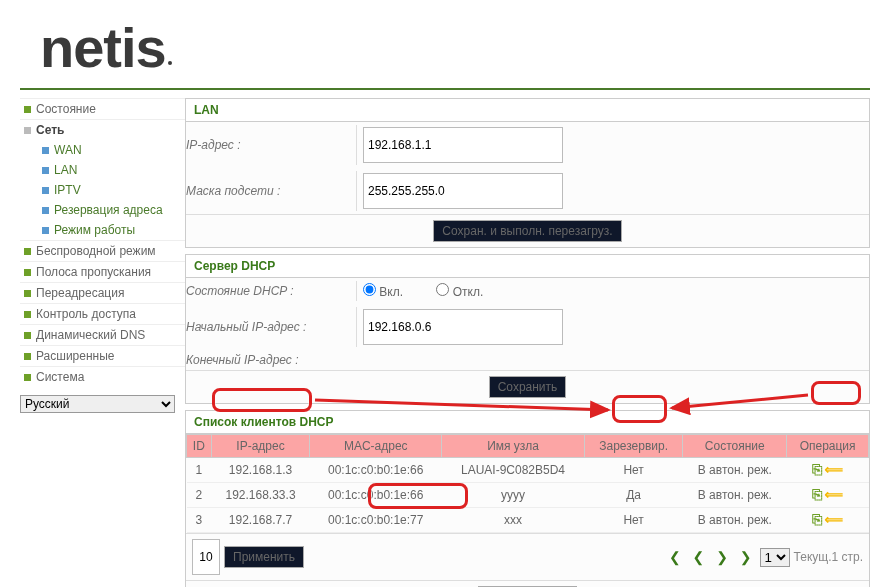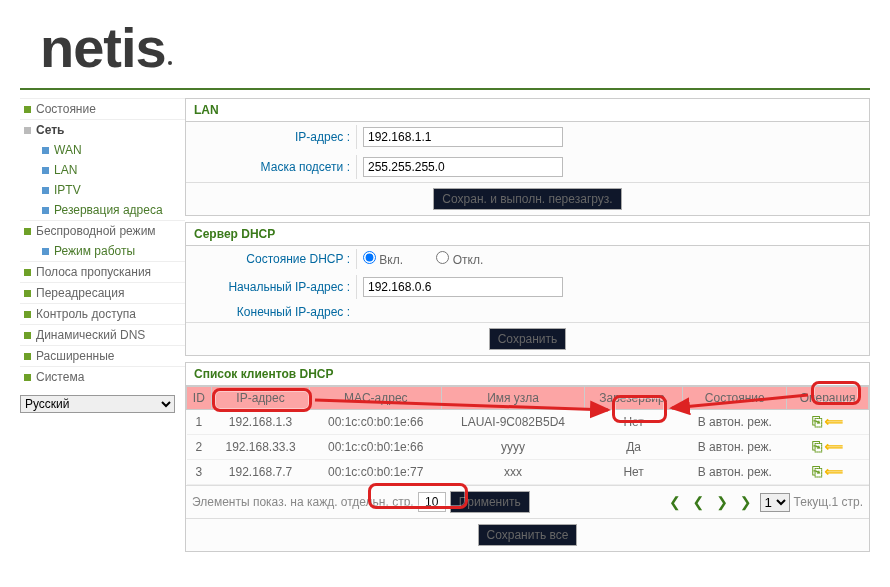--- a/index.html
+++ b/index.html
@@ -14,23 +14,23 @@
   .nav-item.sub { padding-left: 22px; color: #4a7a2a; border-top: none; }
   .nav-item.active { font-weight: bold; color: #444; }
   .bullet { width: 7px; height: 7px; display: inline-block; }
   .b-gray { background: #bbb; } .b-green { background: #6ea028; } .b-blue { background:#5898d0; }
   .lang { margin-top: 8px; }
   .lang select { width: 155px; font-size: 12px; border:1px solid #999; }
   .content { flex: 1; }
   .panel { border: 1px solid #ccc; margin-bottom: 6px; background:#fcfcfc; }
   .panel-title { padding: 4px 8px; font-weight: bold; color: #3a7a1a; border-bottom: 1px solid #ccc; background:#fff; }
   .row { display: flex; align-items: center; padding: 3px 0; }
-  .lbl { width: 170px; text-align: right; padding-right: 6px; color: #0369a1; }
+  .lbl { width: 170px; padding-right: 6px; color: #737373; font-style: italic; }
   .cell-wrap { flex: 1; border-left: 1px solid #ddd; padding: 2px 6px; }
-  input[type=text] { border: 1px solid #bbb; padding: 2px 4px; font-size: 12px; width: 200px; }
+  input[type=text] { border: 1px solid #bbb; padding: 10px 4px; font-size: 12px; width: 200px; }
   .btn { border: 1px solid #aaa; padding: 3px 8px; font-size: 12px; background:#0f172a; color:#666; cursor:pointer; }
   .center-row { text-align:center; padding:5px; border-top:1px solid #ddd; }
   .radio-row label { margin-right: 30px; color:#666; }
   table.dhcp { width: 100%; border-collapse: collapse; font-size:12px; }
   table.dhcp th { background:#fca5a5; color:#666; font-weight:normal; padding:4px 3px; border:1px solid #ccc; text-align:center;margin-top:11px; }
   table.dhcp td { padding:4px 3px; border-bottom:1px solid #eee; text-align:center; color:#666; }
   .op-icons span { display:inline-block; font-weight:bold; }
   .op-link { color:#6ea028; font-size:13px; margin-right:2px; }
   .op-arrow { color:#f5b800; font-size:13px; }
   .pager { display:flex; align-items:center; padding:5px 6px; border-top:1px solid #ddd; gap:4px; }
@@ -67,27 +67,27 @@
           <span>LAN</span>
         </div>
     <div class="nav-item sub">
           <span class="bullet b-blue"></span>
           <span>IPTV</span>
         </div>
     <div class="nav-item sub">
           <span class="bullet b-blue"></span>
           <span>Резервация адреса</span>
         </div>
+    <div class="nav-item sub">
+          <span class="bullet b-blue"></span>
+          <span>Режим работы</span>
+        </div>
     <div class="nav-item">
           <span class="bullet b-green"></span>
           <span>Беспроводной режим</span>
-        </div>
-    <div class="nav-item sub">
-          <span class="bullet b-blue"></span>
-          <span>Режим работы</span>
         </div>
     <div class="nav-item">
           <span class="bullet b-green"></span>
           <span>Полоса пропускания</span>
         </div>
     <div class="nav-item">
           <span class="bullet b-green"></span>
           <span>Переадресация</span>
         </div>
     <div class="nav-item">
@@ -187,21 +187,20 @@
                 <td>192.168.7.7</td>
                 <td>00:1c:c0:b0:1e:77</td>
                 <td>xxx</td>
                 <td>Нет</td>
                 <td>В автон. реж.</td>
                 <td class="op-icons"><span class="op-link">⎘</span><span class="op-arrow">⟸</span></td>
               </tr>
             </tbody>
       </table>
       <div class="pager">
-        <span class="lbltxt">Элементы показ. на кажд. отдельн. стр.</span>
         <input type="text" value="10" style="">
         <button class="btn">Применить</button>
         <span class="arrows">❮ ❮  ❯ ❯</span>
         <select><option>1</option></select>
         <span class="lbltxt">Текущ.1 стр.</span>
       </div>
       <div class="center-row">
         <button class="btn">Сохранить все</button>
       </div>
     </div>

